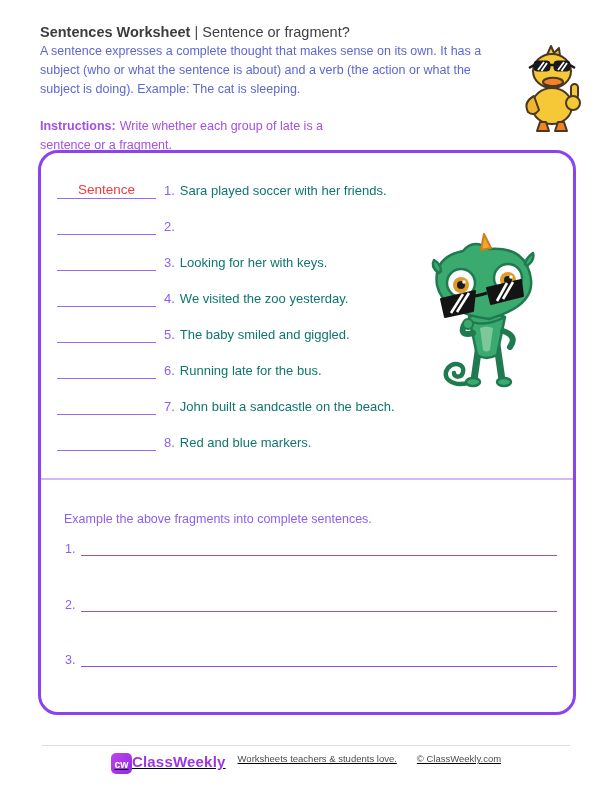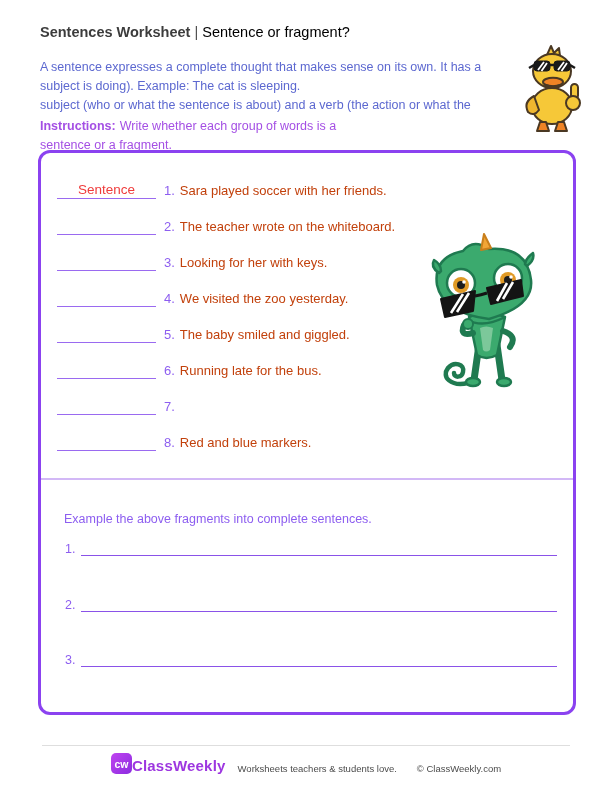--- a/index.html
+++ b/index.html
@@ -3,81 +3,81 @@
 <meta charset="utf-8">
 <style>
   html,body{margin:0;padding:0;background:#fff;}
   .page{position:relative;width:612px;height:792px;background:#ffffff;
         font-family:"Liberation Sans",sans-serif;overflow:hidden;}
 
   
   .title{position:absolute;left:40px;top:14px;font-size:14.5px;font-weight:700;
          color:#3c3c3c;white-space:nowrap;}
   .title .sep{font-weight:400;color:#4d4d4d;margin:0 4px;}
-  .title .rest{font-weight:400;color:#000000;text-align:right;}
-
-  .description{position:absolute;left:40px;top:58px;font-size:12.5px;
+  .title .rest{font-weight:400;color:#404040;text-align:right;}
+
+  .description{position:absolute;left:40px;top:42px;font-size:12.5px;
                line-height:19px;color:#5c68d0;}
   .instructions{position:absolute;left:40px;top:104px;font-size:12.5px;
                 line-height:19.5px;color:#a44fe4;}
   .instructions .bold{font-weight:700;margin-right:4px;}
   .instructions .line2{display:block;}
 
   .duck{position:absolute;left:514px;top:44px;width:80px;height:90px;}
 
   
   .box{position:absolute;left:38px;top:150px;width:538px;height:565px;
-       border:3.5px solid #8b42f0;border-radius:12px;box-sizing:border-box;}
+       border:3.5px solid #8b42f0;border-radius:20px;box-sizing:border-box;}
 
   .items{position:absolute;left:16px;top:10px;}
   .item{height:36px;display:flex;align-items:flex-end;}
   .blank{width:99px;border-bottom:1.4px solid #9a6af0;display:flex;
          align-items:flex-end;justify-content:center;min-height:20px;box-sizing:border-box;}
   .answer{color:#ef3b3b;font-size:13.5px;line-height:16px;}
   .q-num{margin-left:8px;color:#8d5ef0;font-size:13px;line-height:16px;}
-  .q-text{margin-left:5px;color:#c2410c;font-size:13px;line-height:16px;}
+  .q-text{margin-left:5px;color:#0f766e;font-size:13px;line-height:16px;}
 
   .chameleon{position:absolute;left:382px;top:80px;width:126px;height:158px;}
 
   .divider{position:absolute;left:0;right:0;top:325px;height:1.5px;background:#d2b8f6;}
 
   .rewrite-prompt{position:absolute;left:23px;top:346px;font-size:12.5px;color:#8d5ef0;}
 
   .rewrite-line{position:absolute;left:24px;width:492px;height:16px;
                 display:flex;align-items:flex-end;}
   .rw1{top:387px;} .rw2{top:443px;} .rw3{top:498px;}
   .rl-num{color:#8d5ef0;font-size:12.5px;line-height:14px;}
   .rl-line{flex:1;margin-left:6px;border-bottom:1.3px solid #8a52e8;height:100%;}
 
   
   .footer-divider{position:absolute;left:42px;right:42px;top:745px;height:1px;background:#dedede;}
   .footer{position:absolute;left:0;right:0;top:753px;display:flex;
-          justify-content:center;align-items:flex-end;}
+          justify-content:center;align-items:flex-start;text-decoration:underline;}
   .logo-badge{width:21px;height:21px;border-radius:5px;
               background:linear-gradient(135deg,#c044f0,#8c2ce0);
               color:#fff;font-weight:700;font-size:10.5px;
               display:flex;align-items:center;justify-content:center;}
   .brand{font-size:15px;font-weight:700;color:#9d36e0;letter-spacing:.2px;}
   .tagline{margin-left:12px;font-size:9.5px;color:#4c4c4c;}
   .copyright{margin-left:20px;font-size:9.5px;color:#4c4c4c;}
 </style>
 </head>
 <body>
 
 <div class="page">
 
   <h1 class="title"><span>Sentences Worksheet</span><span class="sep">|</span><span class="rest">Sentence or fragment?</span></h1>
 
   <div class="description">
     <div>A sentence expresses a complete thought that makes sense on its own. It has a</div>
+    <div>subject (who or what the sentence is about) and a verb (the action or what the</div>
     <div>subject is doing). Example: The cat is sleeping.</div>
-    <div>subject (who or what the sentence is about) and a verb (the action or what the</div>
   </div>
 
-  <p class="instructions"><span class="bold">Instructions:</span><span>Write whether each group of words is a</span><span class="line2">sentence or a fragment.</span></p>
+  <p class="instructions"><span class="bold">Instructions:</span><span>Write whether each group of late is a</span><span class="line2">sentence or a fragment.</span></p>
 
   <svg class="duck" viewBox="0 0 80 90">
     <g stroke="#4a3823" stroke-width="2" stroke-linejoin="round" stroke-linecap="round">
       <path d="M33,11 L37,2 L40,9 L45,4 L46,12" fill="#F6C838"></path>
       <ellipse cx="38" cy="62" rx="20" ry="18" fill="#F6C838"></ellipse>
       <path d="M20,52 Q9,58 14,68 Q20,73 25,66 Z" fill="#EFB62F"></path>
       <path d="M26,78 L23,87 L35,87 L32,78 Z" fill="#EF8325"></path>
       <path d="M44,78 L41,87 L53,87 L50,78 Z" fill="#EF8325"></path>
       <ellipse cx="38" cy="27" rx="19" ry="17" fill="#F6C838"></ellipse>
       <ellipse cx="39" cy="38" rx="10" ry="4.2" fill="#EF8325"></ellipse>
@@ -99,21 +99,20 @@
       <div class="item">
         <span class="blank">
             <span class="answer">Sentence</span>
           </span>
         <span class="q-num">1.</span>
         <span class="q-text">Sara played soccer with her friends.</span>
       </div>
       <div class="item">
         <span class="blank"></span>
         <span class="q-num">2.</span>
-        <span class="q-text">The teacher wrote on the whiteboard.</span>
       </div>
       <div class="item">
         <span class="blank"></span>
         <span class="q-num">3.</span>
         <span class="q-text">Looking for her with keys.</span>
       </div>
       <div class="item">
         <span class="blank"></span>
         <span class="q-num">4.</span>
         <span class="q-text">We visited the zoo yesterday.</span>
@@ -124,20 +123,21 @@
         <span class="q-text">The baby smiled and giggled.</span>
       </div>
       <div class="item">
         <span class="blank"></span>
         <span class="q-num">6.</span>
         <span class="q-text">Running late for the bus.</span>
       </div>
       <div class="item">
         <span class="blank"></span>
         <span class="q-num">7.</span>
+        <span class="q-text">John built a sandcastle on the beach.</span>
       </div>
       <div class="item">
         <span class="blank"></span>
         <span class="q-num">8.</span>
         <span class="q-text">Red and blue markers.</span>
       </div>
     </div>
 
     <svg class="chameleon" viewBox="0 0 126 158">
       <g stroke="#1f7a50" stroke-width="2.5" stroke-linejoin="round" stroke-linecap="round">

